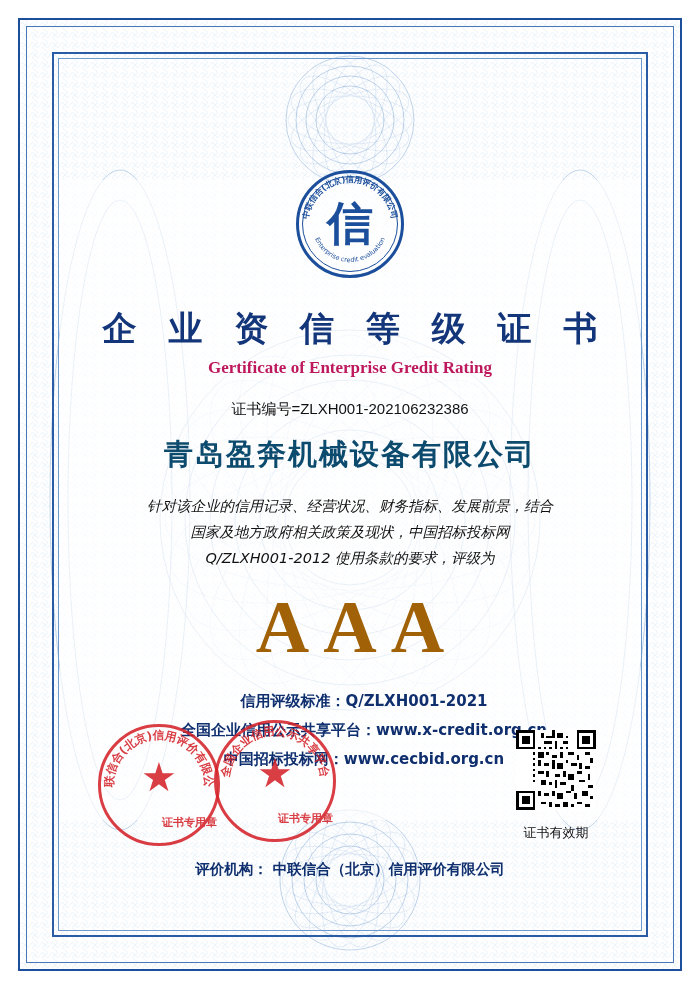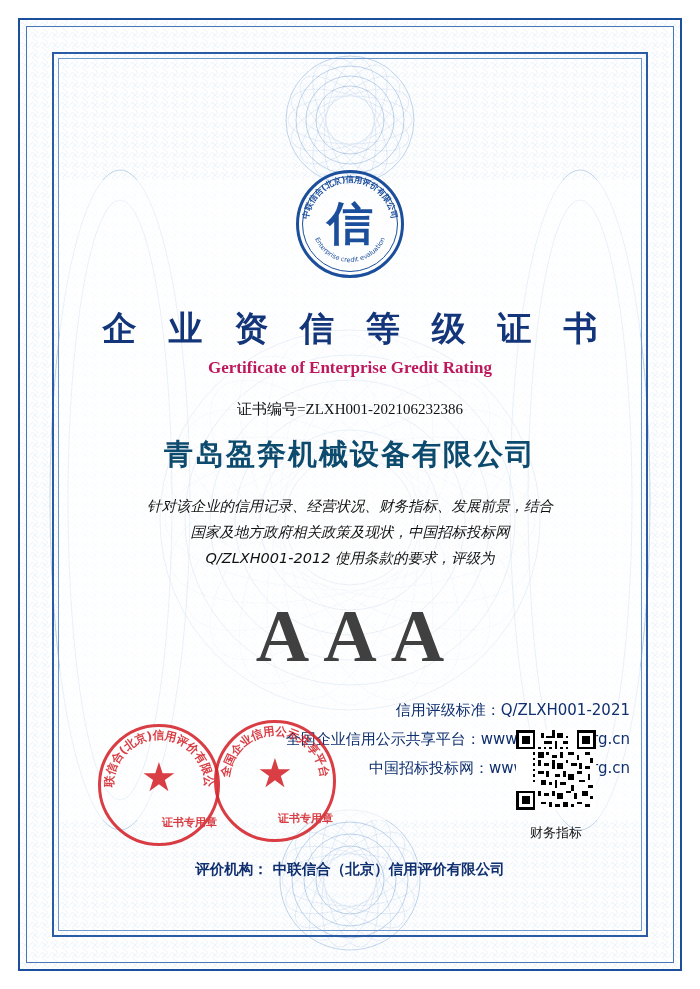--- a/index.html
+++ b/index.html
@@ -131,21 +131,21 @@
     margin-top: 6px;
     font-size: 17px;
     font-weight: bold;
     color: #be185d;
     font-family: "Liberation Serif", serif;
   }
   .cert-no {
     margin-top: 22px;
     font-size: 15px;
     color: #111111;
-    font-family: Liberation Serif, serif;
+    font-family: Liberation Sans, sans-serif;
   }
   .company {
     margin-top: 16px;
     font-size: 29px;
     font-weight: bold;
     color: #0c4a6e;
     letter-spacing: 2px;
     font-family: "DejaVu Sans", sans-serif;
   }
 
@@ -153,40 +153,40 @@
     margin-top: 18px;
     font-size: 14.5px;
     line-height: 26px;
     color: #111111;
     font-family: "DejaVu Sans", sans-serif;
     font-style: italic;
   }
   .body-text .line { display: block; }
 
   .rating {
-    margin-top: 19px;
+    margin-top: 10px;
     font-size: 74px;
     font-weight: bold;
-    color: #404040;
+    color: #a16207;
     letter-spacing: 14px;
     text-indent: 14px;
     font-family: "Liberation Serif", serif;
     line-height: 92px;
   }
 
   
   .info-block {
     margin-top: 14px;
-    text-align: right;
+    text-align: center;
     padding-left: 28px;
     font-size: 15px;
     line-height: 29px;
     color: #0f2f6e;
     font-family: "DejaVu Sans", sans-serif;
-    font-weight: normal;
+    font-weight: bold;
   }
   .info-block .row { white-space: nowrap; }
 
   
   .seals {
     position: absolute;
     left: 24px;
     top: 650px;
     width: 300px;
     height: 130px;
@@ -534,19 +534,19 @@
             <rect x="27" y="24" width="1" height="1"></rect>
           <rect x="9" y="26" width="2" height="1"></rect>
             <rect x="12" y="26" width="1" height="2"></rect>
           <rect x="14" y="27" width="2" height="1"></rect>
             <rect x="17" y="26" width="2" height="2"></rect>
           <rect x="20" y="27" width="1" height="1"></rect>
             <rect x="22" y="26" width="2" height="1"></rect>
           <rect x="25" y="27" width="2" height="1"></rect>
         </g>
       </svg>
-      <div class="qr-label">财务指标</div>
+      <div class="qr-label">证书有效期</div>
     </div>
 
     <div class="footer">评价机构： 中联信合（北京）信用评价有限公司</div>
 
   </div>
 </div>
 
 </body></html>

